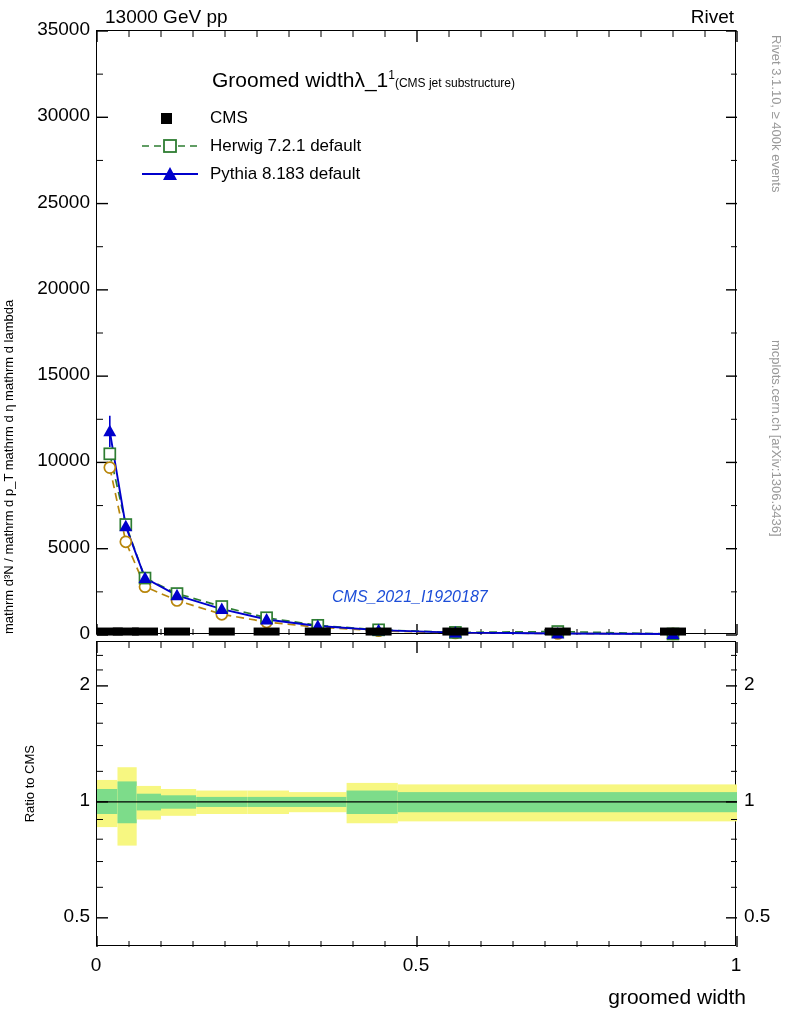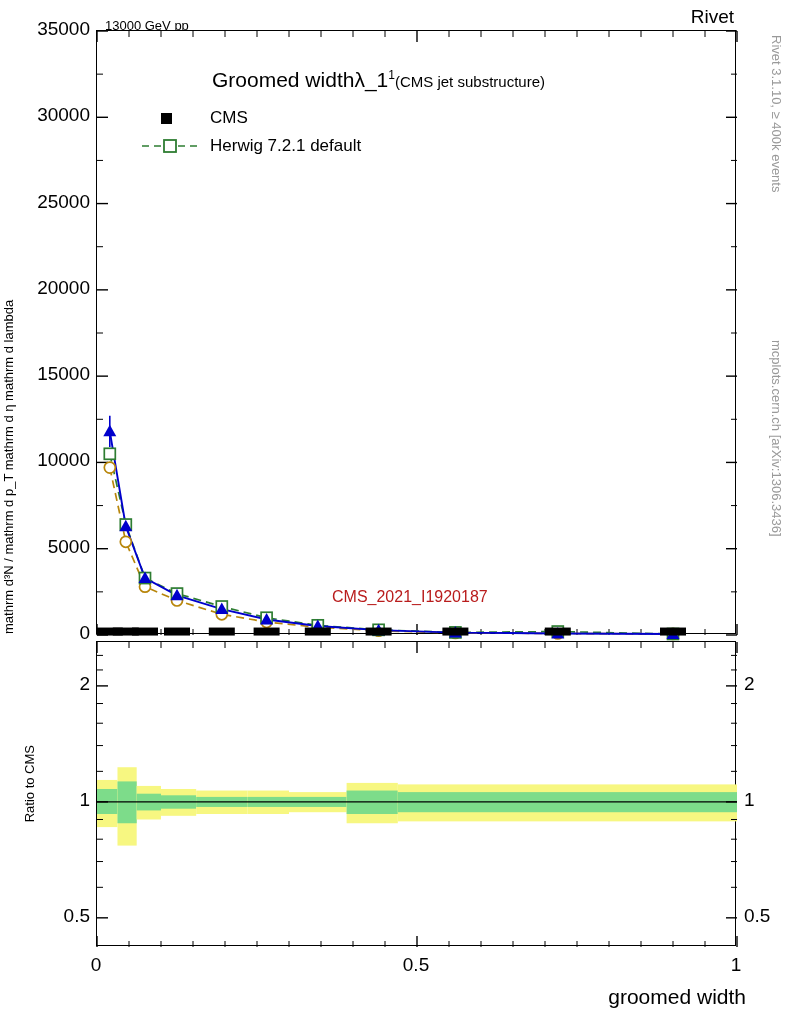--- a/index.html
+++ b/index.html
@@ -2,60 +2,60 @@
 <html><head>
 <meta charset="utf-8">
 <style>
   html,body{margin:0;padding:0;}
   body{width:786px;height:1024px;background:#ffffff;font-family:"Liberation Sans",sans-serif;color:#000;overflow:hidden;}
   #root{position:relative;width:786px;height:1024px;}
 
   .txt{position:absolute;white-space:nowrap;}
 
   
-  .hdr-left{left:105px;top:18px;font-size:13px;}
+  .hdr-left{left:105px;top:6px;font-size:19px;}
   .hdr-right{right:52px;top:6px;font-size:19px;}
 
   
   .vert{position:absolute;writing-mode:vertical-rl;text-orientation:mixed;white-space:nowrap;}
   .rv1{right:2px;top:35px;font-size:13px;color:#999;}
   .rv2{right:2px;top:340px;font-size:13px;color:#999;}
 
   
   #mainframe{position:absolute;left:96px;top:30px;width:640px;height:604px;
              border:1.5px solid #000;box-sizing:border-box;background:#fff;}
   #ratioframe{position:absolute;left:96px;top:641px;width:640px;height:305px;
              border:1.5px solid #000;box-sizing:border-box;background:#fff;}
 
   svg{position:absolute;left:0;top:0;overflow:visible;}
 
   
   .maintitle{left:212px;top:68px;font-size:21px;}
-  .maintitle .sub{font-size:15px;}
+  .maintitle .sub{font-size:12px;}
   .sup{font-size:12px;vertical-align:super;}
 
   
   .ylabel{position:absolute;left:-2px;top:44px;writing-mode:vertical-rl;
           transform:rotate(180deg);font-size:19px;white-space:nowrap;height:590px;}
   .ylabel .small{font-size:13px;}
 
   .ratio-ylabel{position:absolute;left:22px;top:745px;writing-mode:vertical-rl;
           transform:rotate(180deg);font-size:13px;white-space:nowrap;}
 
   
   .tick{position:absolute;font-size:19px;}
 
   
   #legend{position:absolute;left:140px;top:108px;font-size:17px;}
   #legend .row{height:28px;display:flex;}
   #legend .marker{width:60px;height:20px;position:relative;margin-right:10px;}
   #legend .lbl{}
 
   
-  .watermark{left:332px;top:588px;font-size:16px;color:#b91c1c;}
+  .watermark{left:332px;top:588px;font-size:16px;color:#1d4ed8;font-style:italic;}
 
   
   .xtitle{right:40px;top:985px;font-size:21px;}
 </style>
 </head>
 <body>
 <div id="root">
 
 <div class="txt hdr-left">13000 GeV pp</div>
 <div class="txt hdr-right">Rivet</div>
@@ -209,20 +209,29 @@
   </div>
   <div class="row">
     <span class="marker">
       <svg width="60" height="20">
         <line x1="2" y1="10" x2="58" y2="10" stroke="#2e7d32" stroke-width="1.6" stroke-dasharray="7,5"></line>
         <rect x="24" y="4" width="12" height="12" fill="#ffffff" stroke="#2e7d32" stroke-width="1.8"></rect>
       </svg>
     </span>
     <span class="lbl">Herwig 7.2.1 default</span>
   </div>
+  <div class="row">
+    <span class="marker">
+      <svg width="60" height="20">
+        <line x1="2" y1="10" x2="58" y2="10" stroke="#0000cc" stroke-width="1.8"></line>
+        <polygon points="30,3 37,16 23,16" fill="#0000cc"></polygon>
+      </svg>
+    </span>
+    <span class="lbl">Pythia 8.183 default</span>
+  </div>
 </div>
 
 <div id="ratioframe">
   <svg id="ratiosvg" width="640" height="305">
         <rect x="0" y="137.9405999209732" width="20.48" height="47.15525778360919" fill="#f7f781"></rect>
         <rect x="0" y="146.98634529854732" width="20.48" height="25.01748674315766" fill="#7ddc8a"></rect>
         <rect x="20.48" y="125.22773710580572" width="19.2" height="78.36238802898242" fill="#f7f781"></rect>
         <rect x="20.48" y="139.41466703314205" width="19.2" height="41.83491702674587" fill="#7ddc8a"></rect>
         <rect x="39.68" y="143.91643283789796" width="24.32" height="33.573318051935644" fill="#f7f781"></rect>
         <rect x="39.68" y="151.6994889393099" width="24.32" height="16.74451657294952" fill="#7ddc8a"></rect>

